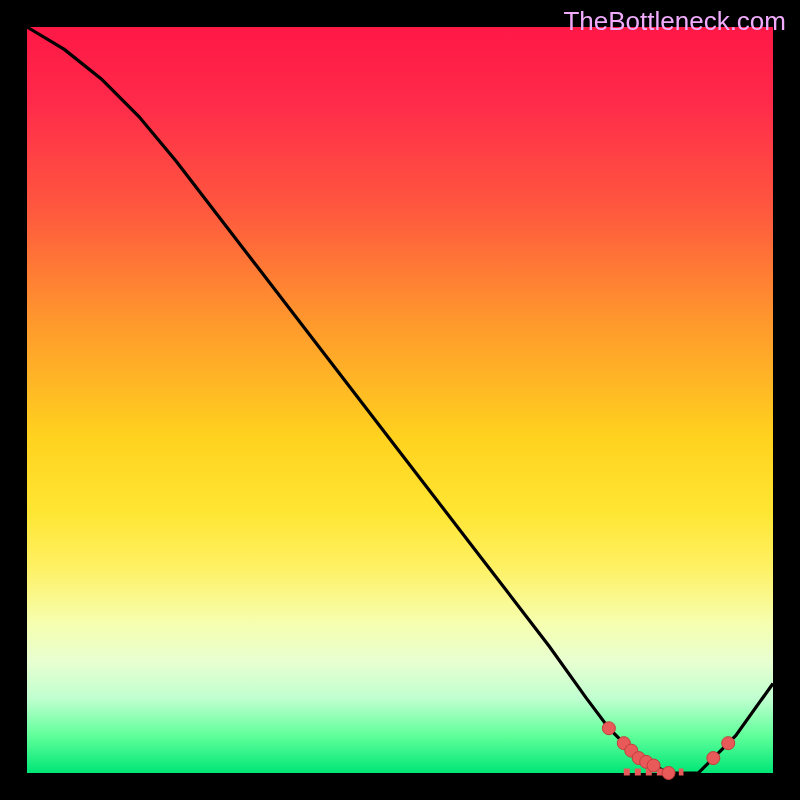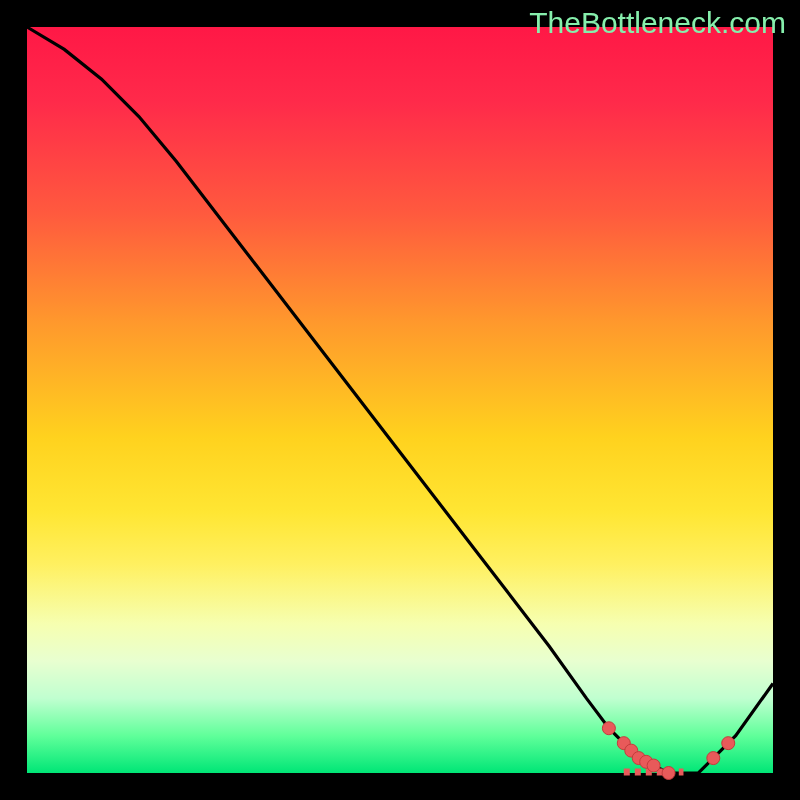--- a/index.html
+++ b/index.html
@@ -8,22 +8,22 @@
     height: 800px;
     background: #000;
     position: relative;
     font-family: Arial, sans-serif;
     overflow: hidden;
   }
   .watermark {
     position: absolute;
     top: 6px;
     right: 14px;
-    color: #86efac;
-    font-size: 30px;
+    color: #f0abfc;
+    font-size: 26px;
     z-index: 10;
   }
   .plot-area {
     position: absolute;
     left: 27px;
     top: 27px;
     width: 746px;
     height: 746px;
     background: linear-gradient(to bottom,
       #ff1846 0%,

